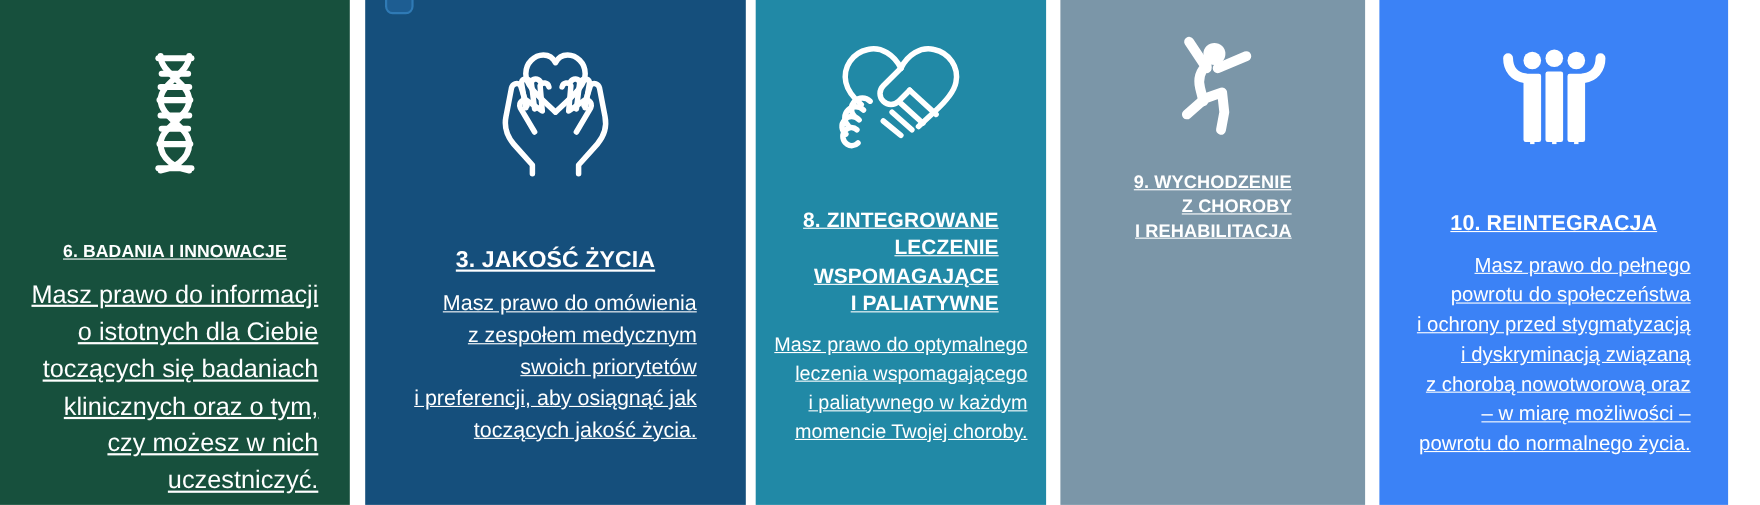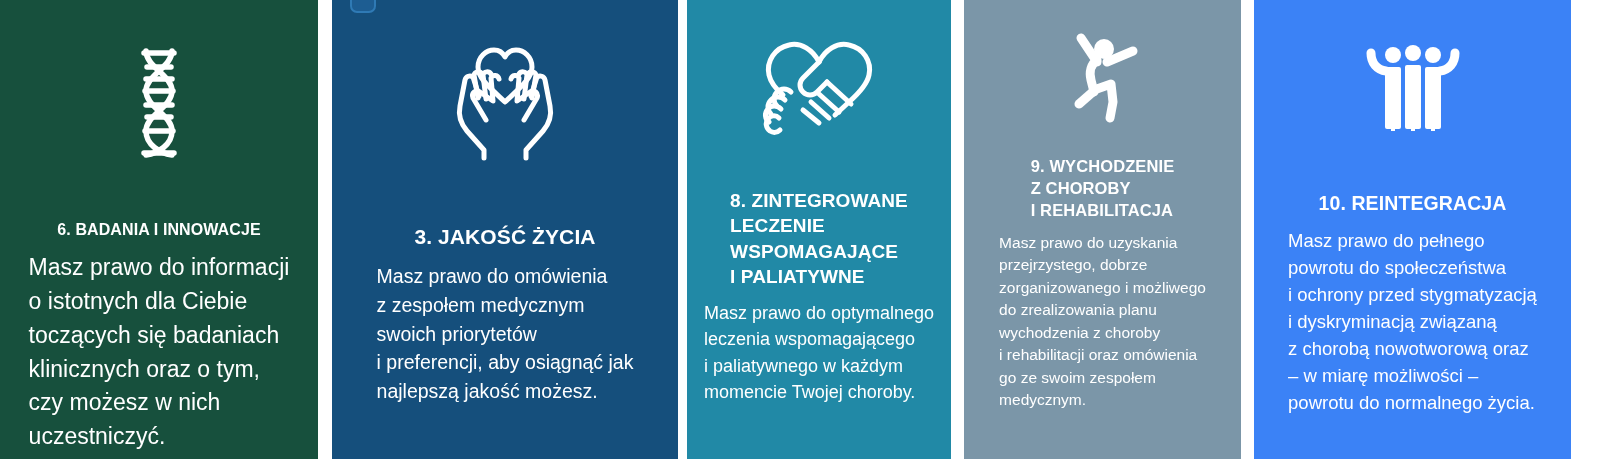--- a/index.html
+++ b/index.html
@@ -17,21 +17,22 @@
     background: #ffffff;
   }
   .card {
     position: relative;
     height: 459px;
     display: flex;
     flex-direction: column;
     align-items: center;
     color: #ffffff;
     overflow: hidden;
-    text-align: left;
+    text-align: right;
+    text-decoration: underline;
   }
   .card-inner {
     width: 100%;
     height: 100%;
     display: flex;
     flex-direction: column;
     align-items: center;
   }
   .gap { height: 459px; background: #ffffff; flex: none; }
 
@@ -151,21 +152,21 @@
           <path d="M88 30 C90 27, 95 27, 96 31 L92 54"></path>
           <path d="M79 30 C81 27, 86 27, 87 31 L84 55"></path>
           <path d="M71 35 C72 31, 77 30, 79 34 L77 57 L90 48 C94 45, 99 49, 97 54 L84 76"></path>
         </svg>
       </div>
       <h2 class="title">3. JAKOŚĆ ŻYCIA</h2>
       <p class="body" style="white-space: pre-line;">Masz prawo do omówienia
 z zespołem medycznym
 swoich priorytetów
 i preferencji, aby osiągnąć jak
-najlepszą jakość możesz.</p>
+toczących jakość życia.</p>
     </div>
   </section>
 
   <div class="gap g2"></div>
 
   <section class="card c3">
     <div class="card-inner">
       <div class="icon-wrap">
         <svg width="124" height="100" viewBox="0 0 124 100" fill="none" stroke="#ffffff" stroke-width="5" stroke-linecap="round" stroke-linejoin="round">
           <path d="M62 24 C56 12, 44 4, 32 7 C18 10, 9 23, 12 37 C14 46, 20 52, 26 57"></path>
@@ -202,28 +203,20 @@
           <path d="M30 34 C24 38, 22 46, 24 54 L27 66"></path>
           <path d="M30 36 L14 12"></path>
           <path d="M40 36 L66 25"></path>
           <path d="M27 64 L44 58 L46 76 L43 92"></path>
           <path d="M28 64 L12 78"></path>
         </svg>
       </div>
       <h2 class="title" style="white-space: pre-line;">9. WYCHODZENIE
 Z CHOROBY
 I REHABILITACJA</h2>
-      <p class="body" style="white-space: pre-line;">Masz prawo do uzyskania
-przejrzystego, dobrze
-zorganizowanego i możliwego
-do zrealizowania planu
-wychodzenia z choroby
-i rehabilitacji oraz omówienia
-go ze swoim zespołem
-medycznym.</p>
     </div>
   </section>
 
   <div class="gap g4"></div>
 
   <section class="card c5">
     <div class="card-inner">
       <div class="icon-wrap">
         <svg width="104" height="98" viewBox="0 0 104 98" fill="none">
           <g fill="#ffffff">

